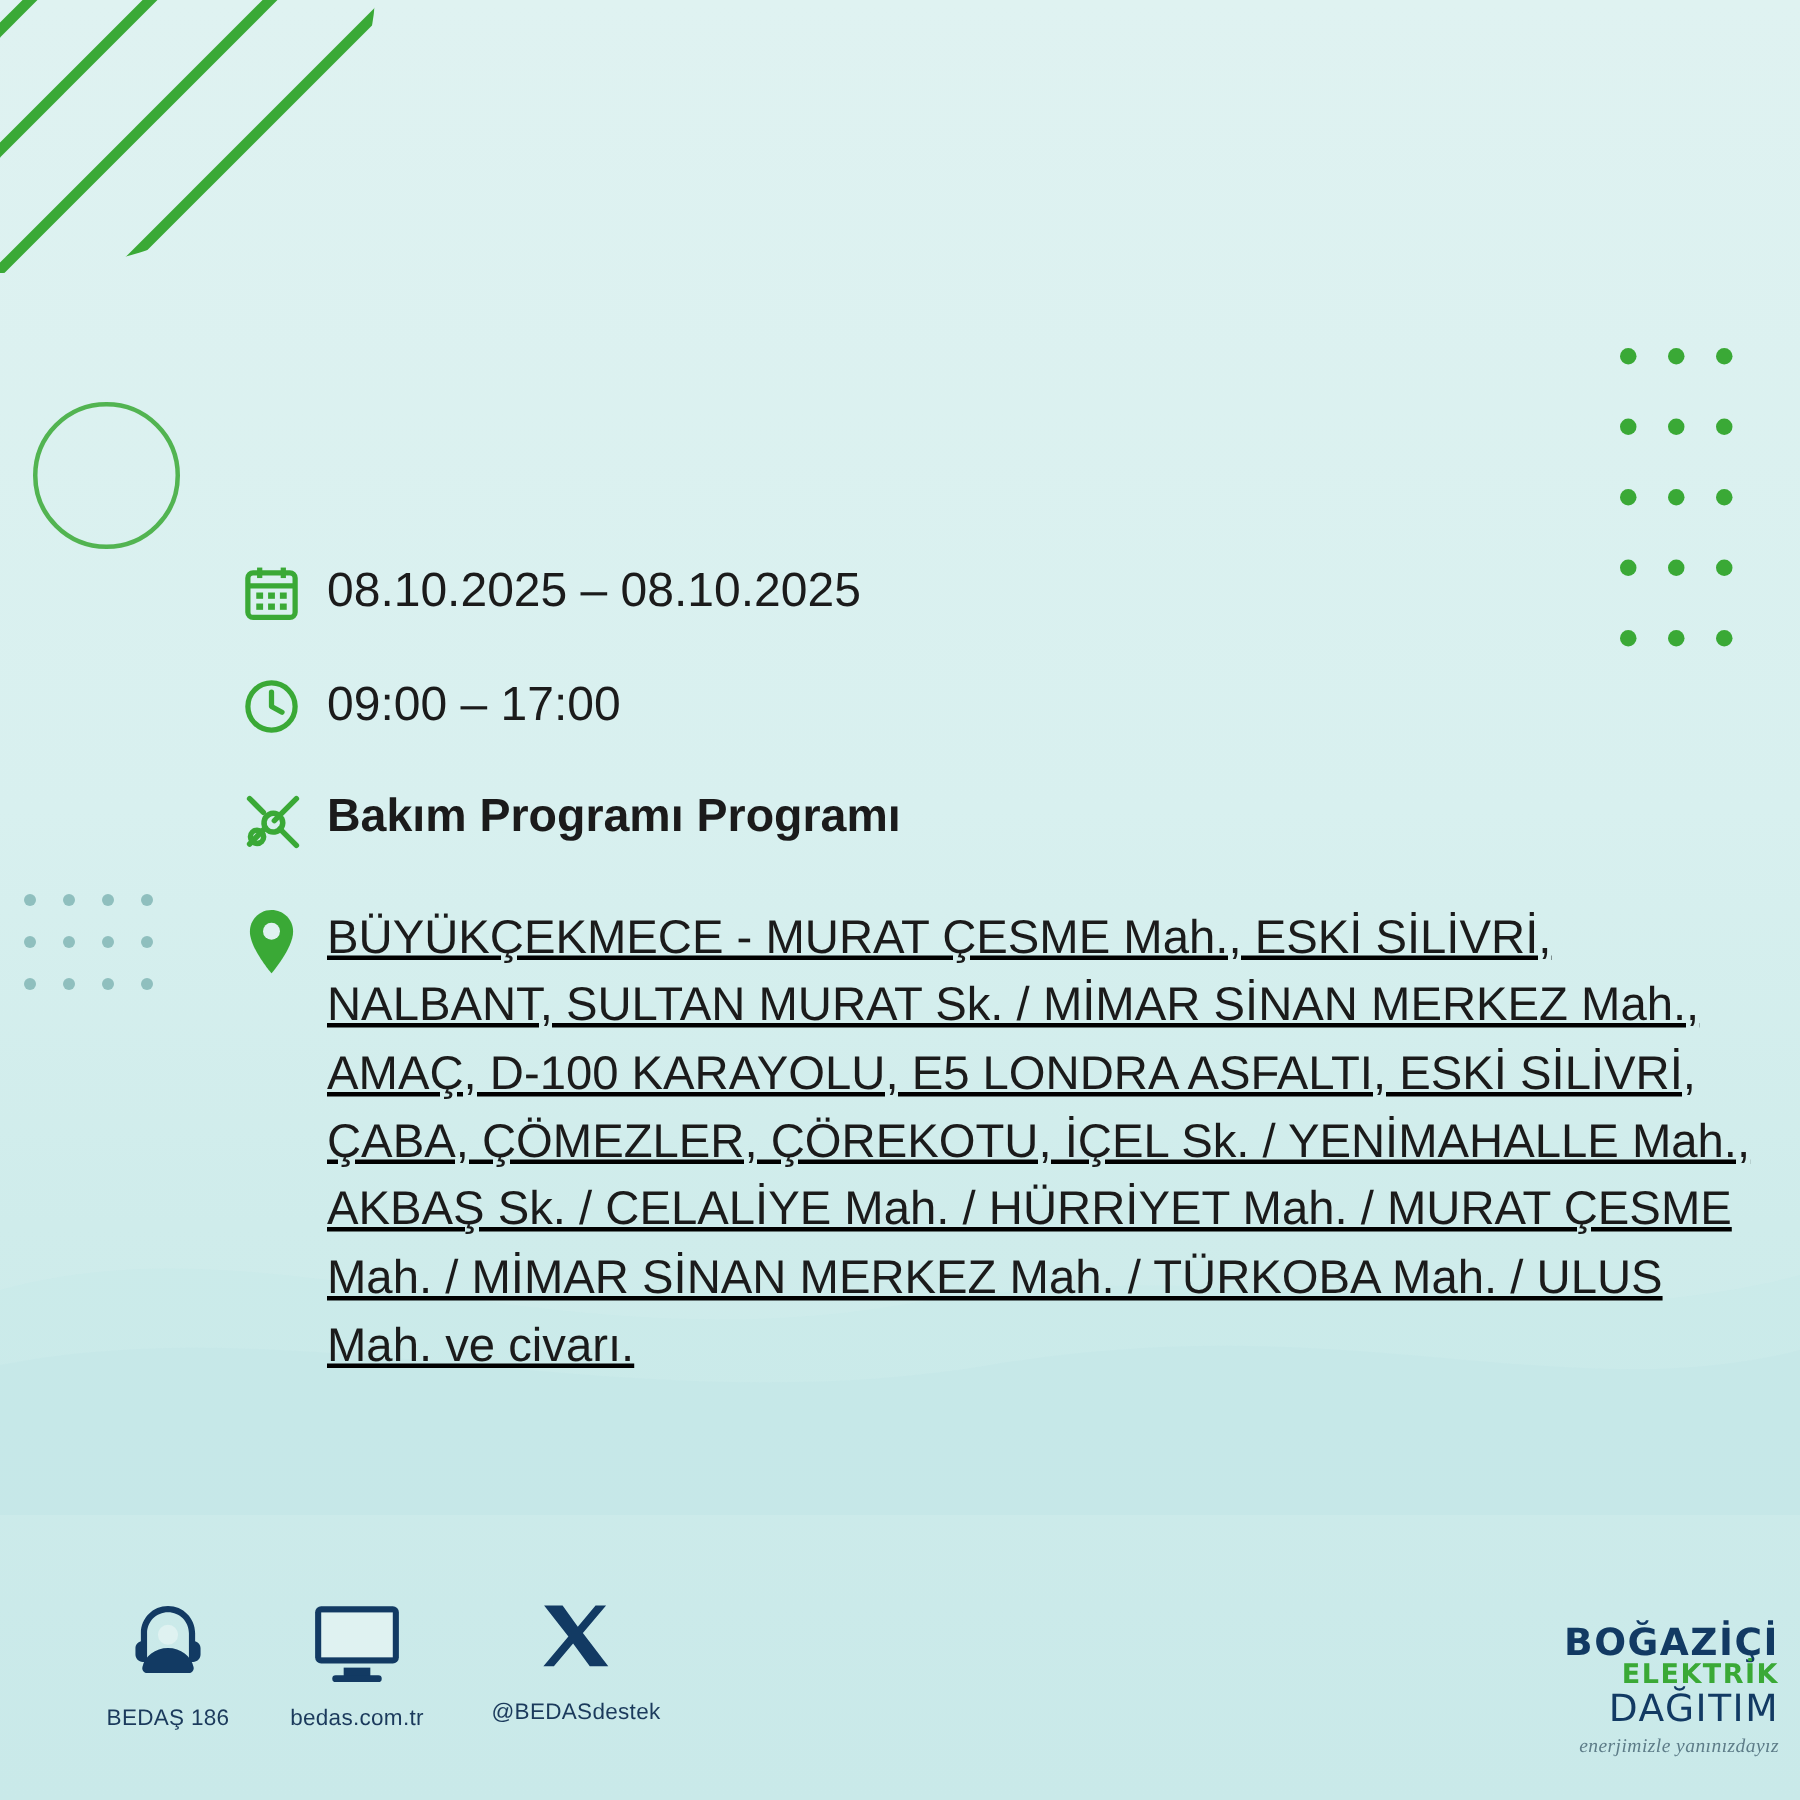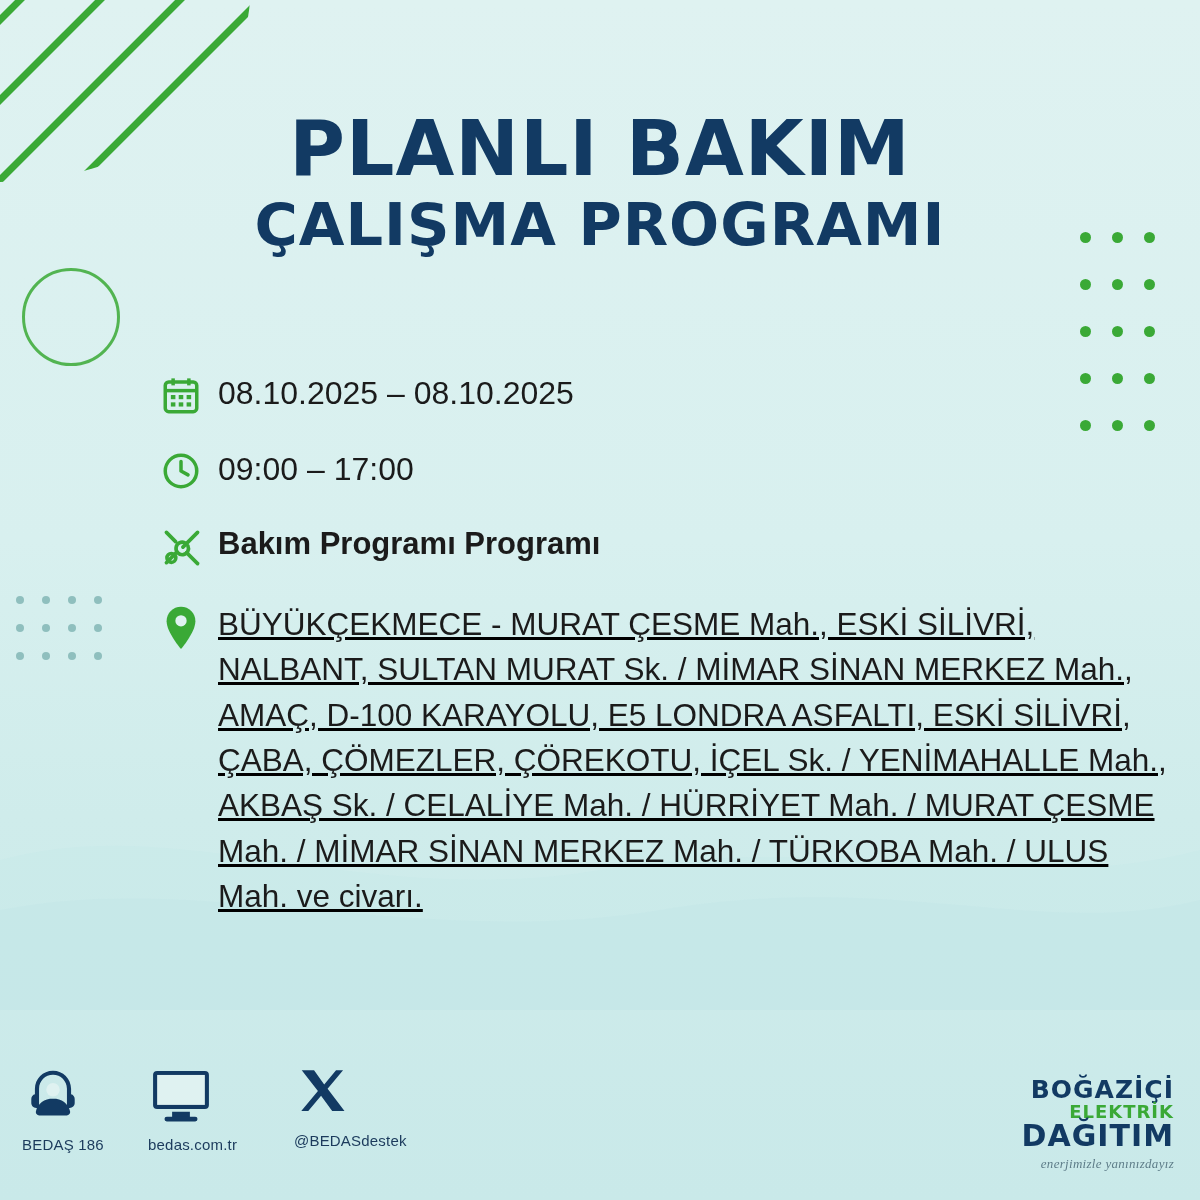--- a/index.html
+++ b/index.html
@@ -146,58 +146,59 @@
   
   .footer {
     position: absolute;
     left: 0;
     right: 0;
     bottom: 26px;
     height: 110px;
   }
   .fitem {
     position: absolute;
+    text-align: center;
     width: 180px;
   }
   .fitem .flabel {
     font-size: 15px;
     color: #1b3a5c;
     margin-top: 6px;
     font-family: "Liberation Sans", sans-serif;
     letter-spacing: .2px;
   }
   .f1 { left: 22px; }
   .f2 { left: 148px; }
   .f3 { left: 294px; }
 
   .brand {
     position: absolute;
-    right: 26px;
+    right: 14px;
     bottom: 30px;
     text-align: right;
     line-height: 1.02;
   }
   .brand .b1 {
     font-family: "DejaVu Sans", sans-serif;
     font-weight: 700;
     font-size: 25px;
     color: #123a63;
     letter-spacing: 1px;
   }
   .brand .b2 {
     font-family: "DejaVu Sans", sans-serif;
     font-weight: 700;
     font-size: 18px;
     color: #3aa936;
     letter-spacing: 1px;
   }
   .brand .b3 {
     font-family: "DejaVu Sans", sans-serif;
-    font-weight: 700;
-    font-size: 30px;
+    font-weight: 400;
+    font-size: 25px;
     color: #123a63;
     letter-spacing: 1px;
   }
   .brand .b4 {
     font-family: "Liberation Serif", serif;
     font-style: italic;
     font-size: 13px;
     color: #5d7c88;
     margin-top: 5px;
     letter-spacing: .3px;
@@ -265,24 +266,20 @@
       <i></i>
   </div>
 
   <div class="wave">
     <svg width="1200" height="220" viewBox="0 0 1200 220" preserveAspectRatio="none" xmlns="http://www.w3.org/2000/svg">
       <path d="M0,70 C180,20 360,120 600,80 C840,40 1010,110 1200,60 L1200,220 L0,220 Z" fill="#c6e8e8" opacity="0.75"></path>
       <path d="M0,120 C200,80 420,160 660,120 C900,80 1040,150 1200,110 L1200,220 L0,220 Z" fill="#bfe4e5" opacity="0.7"></path>
     </svg>
   </div>
 
-  <div class="heading">
-    <div class="line1">PLANLI BAKIM</div>
-    <div class="line2">ÇALIŞMA PROGRAMI</div>
-  </div>
 
   <div class="info">
 
     <div class="row date">
       <div class="ico">
         <svg width="42" height="42" viewBox="0 0 24 24" fill="none" stroke="#3aa936" stroke-width="2">
           <rect x="3" y="4.5" width="18" height="17" rx="2" fill="none"></rect>
           <line x1="3" y1="9.5" x2="21" y2="9.5"></line>
           <line x1="7.5" y1="2.5" x2="7.5" y2="6.5"></line>
           <line x1="16.5" y1="2.5" x2="16.5" y2="6.5"></line>

